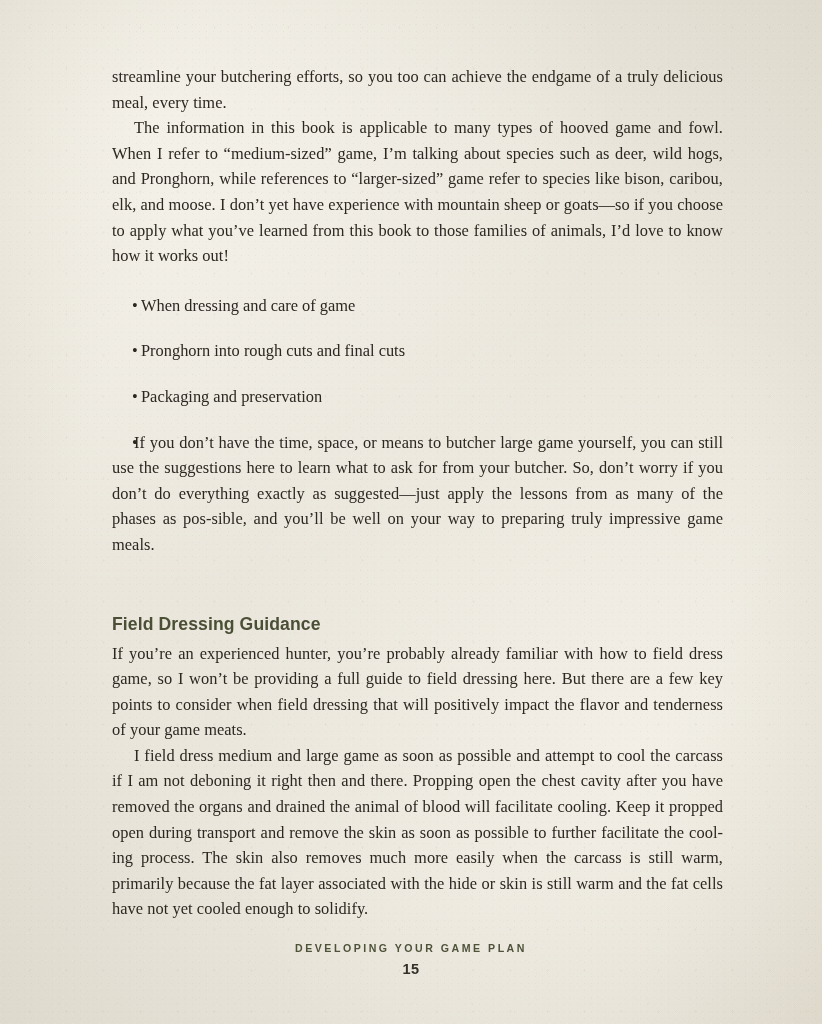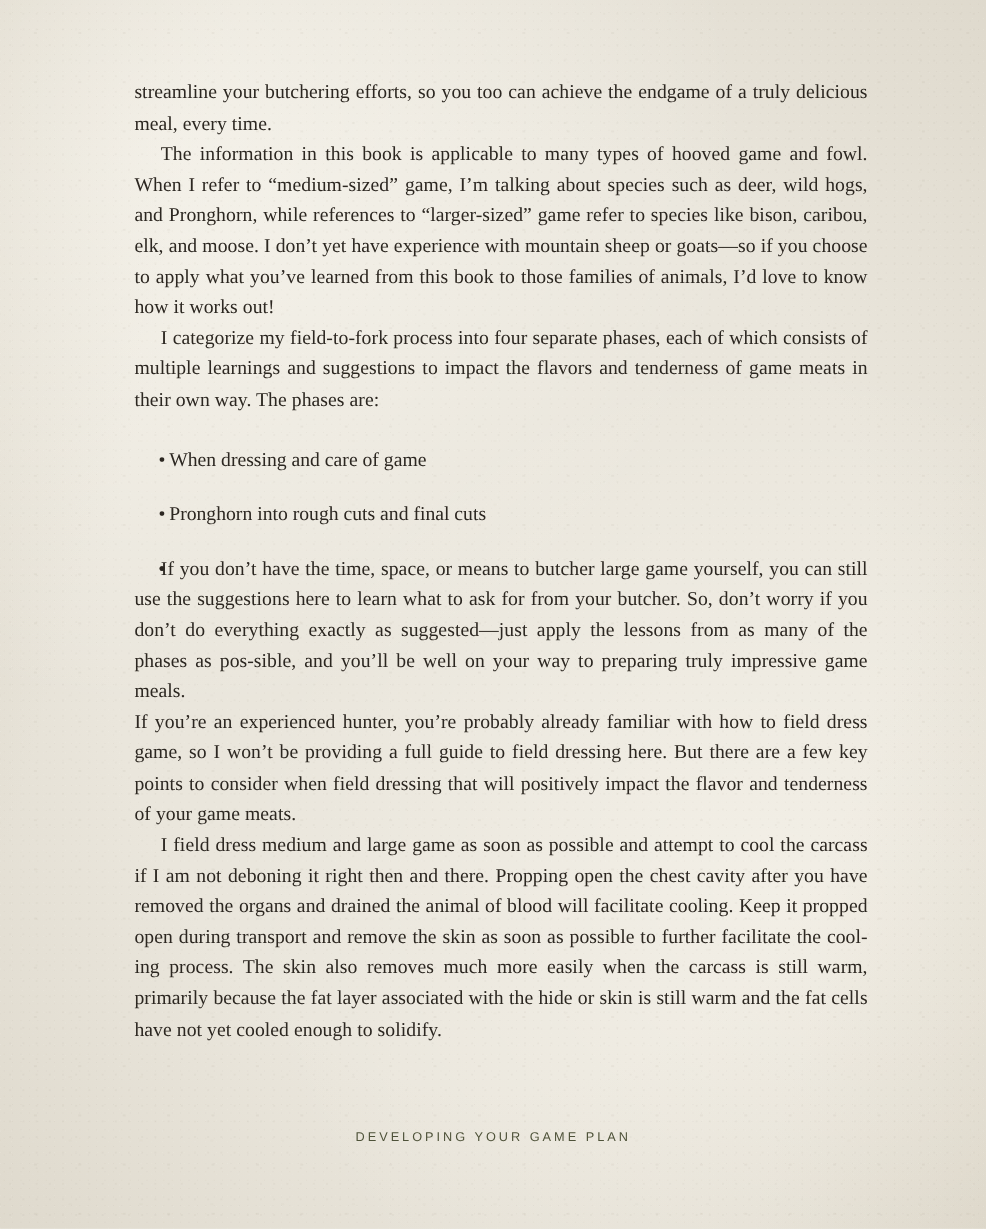--- a/index.html
+++ b/index.html
@@ -112,21 +112,21 @@
     left: 0;
     right: 0;
     top: 942px;
     text-align: center;
   }
   .footer .running-head {
     display: block;
     color: #4e5239;
     font-family: "Liberation Sans", sans-serif;
     font-size: 10.6px;
-    font-weight: normal;
+    font-weight: bold;
     letter-spacing: 2.5px;
   }
   .footer .page-number {
     display: block;
     margin-top: 7px;
     color: #33302a;
     font-family: "Liberation Sans", sans-serif;
     font-size: 14.5px;
     font-weight: bold;
     letter-spacing: 0.4px;
@@ -138,44 +138,46 @@
 <div class="page">
   <div class="grain"></div>
   <div class="grain2"></div>
 
   <div class="content">
 
     <p class="body">streamline your butchering efforts, so you too can achieve the endgame of a truly delicious meal, every time.</p>
 
     <p class="body indent">The information in this book is applicable to many types of hooved game and fowl. When I refer to “medium-sized” game, I’m talking about species such as deer, wild hogs, and Pronghorn, while references to “larger-sized” game refer to species like bison, caribou, elk, and moose. I don’t yet have experience with mountain sheep or goats—so if you choose to apply what you’ve learned from this book to those families of animals, I’d love to know how it works out!</p>
 
-    <p class="body indent">I categorize my field-to-fork process into four separate phases, each of which consists of multiple learnings and suggestions to impact the flavors and tenderness of game meats in their own way. The phases are:</p>
 
     <ul class="bullets">
       <li>
         <span class="bullet-dot">•</span>
         <span>When dressing and care of game</span>
       </li>
       <li>
         <span class="bullet-dot">•</span>
         <span>Pronghorn into rough cuts and final cuts</span>
       </li>
       <li>
         <span class="bullet-dot">•</span>
+        <span>Packaging and preservation</span>
       </li>
       <li>
         <span class="bullet-dot">•</span>
       </li>
     </ul>
 
     <p class="body indent after-list">If you don’t have the time, space, or means to butcher large game yourself, you can still use the suggestions here to learn what to ask for from your butcher. So, don’t worry if you don’t do everything exactly as suggested—just apply the lessons from as many of the phases as pos-sible, and you’ll be well on your way to preparing truly impressive game meals.</p>
 
+    <h2 class="section-heading">Field Dressing Guidance</h2>
 
     <p class="body">If you’re an experienced hunter, you’re probably already familiar with how to field dress game, so I won’t be providing a full guide to field dressing here. But there are a few key points to consider when field dressing that will positively impact the flavor and tenderness of your game meats.</p>
 
     <p class="body indent">I field dress medium and large game as soon as possible and attempt to cool the carcass if I am not deboning it right then and there. Propping open the chest cavity after you have removed the organs and drained the animal of blood will facilitate cooling. Keep it propped open during transport and remove the skin as soon as possible to further facilitate the cool-ing process. The skin also removes much more easily when the carcass is still warm, primarily because the fat layer associated with the hide or skin is still warm and the fat cells have not yet cooled enough to solidify.</p>
 
   </div>
 
   <div class="footer">
     <span class="running-head">DEVELOPING YOUR GAME PLAN</span>
+    <span class="page-number">15</span>
   </div>
 </div>
 
 </body></html>

